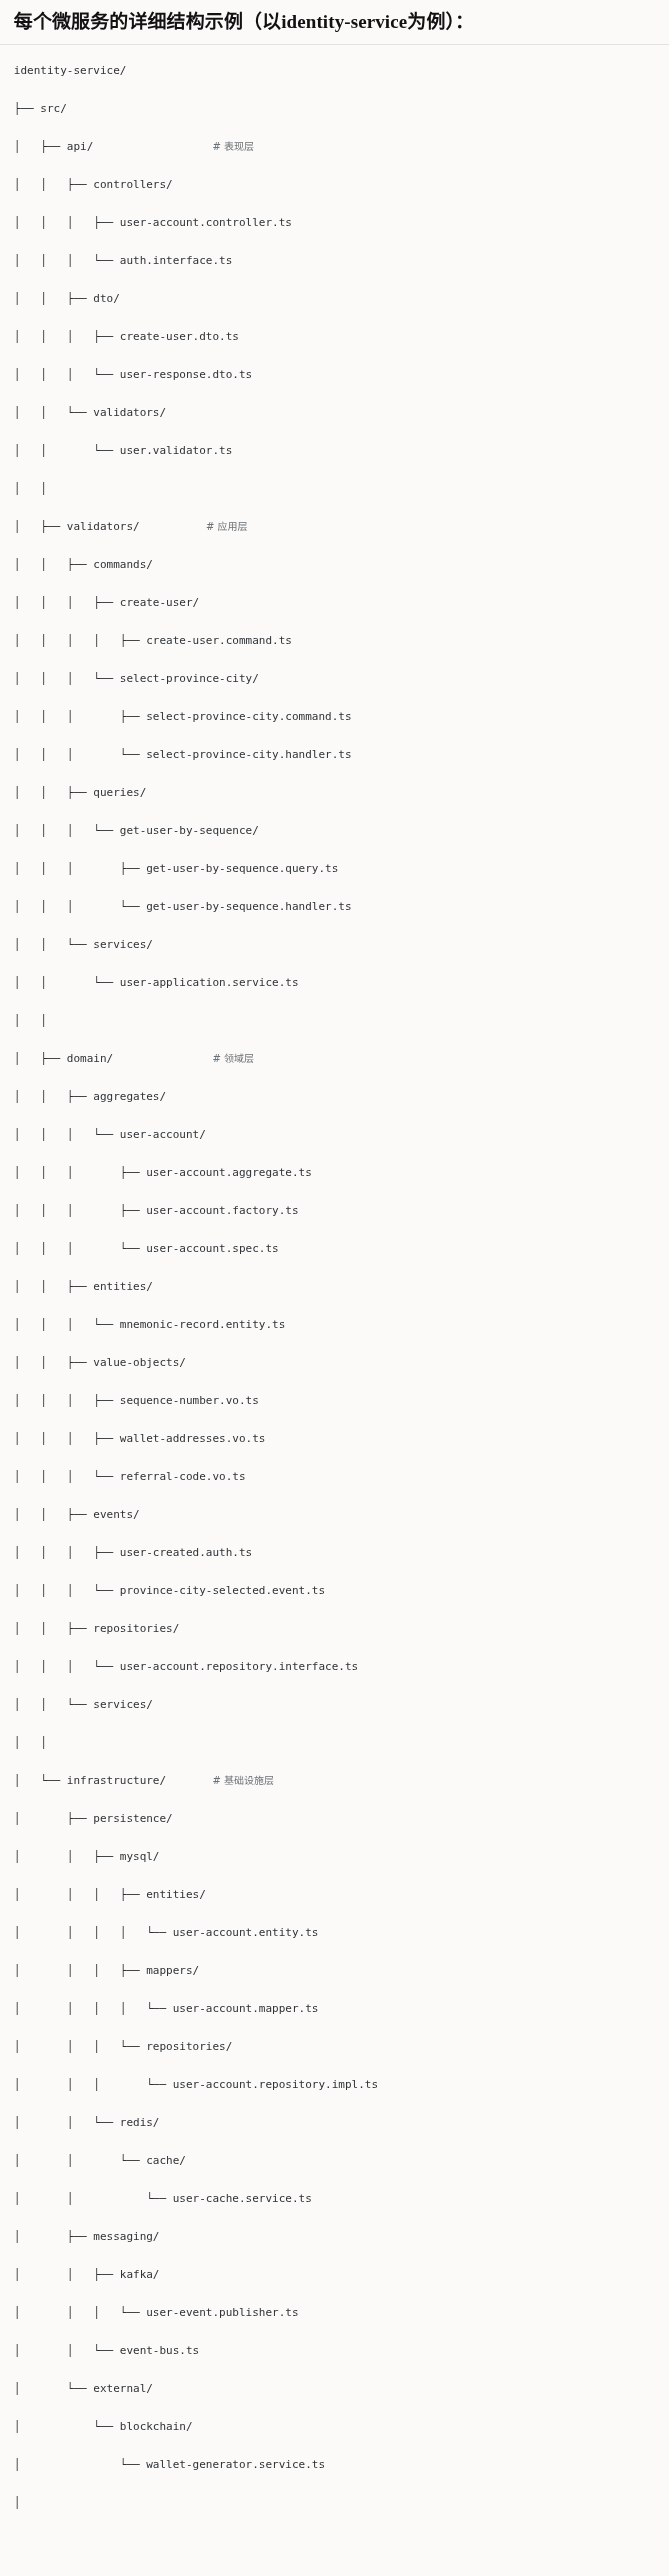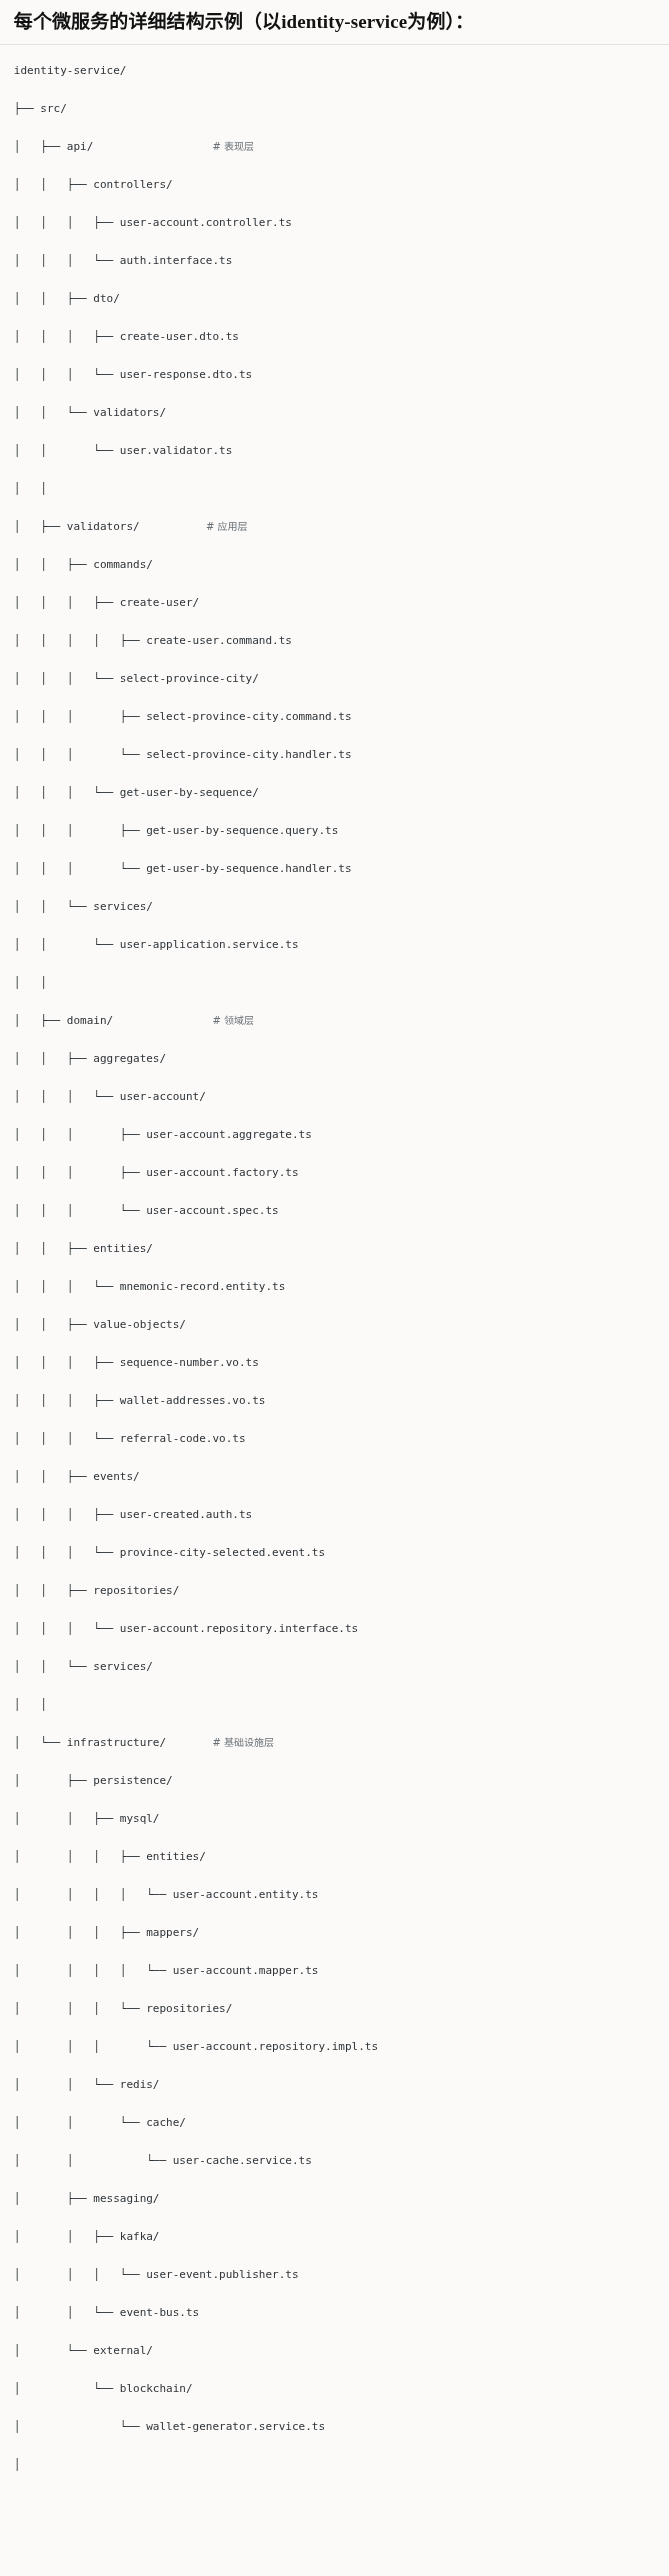--- a/index.html
+++ b/index.html
@@ -84,20 +84,21 @@
 <span class="tree-line"><span>│   │   └── validators/</span></span>
 <span class="tree-line"><span>│   │       └── user.validator.ts</span></span>
 <span class="tree-line"><span>│   │</span></span>
 <span class="tree-line"><span>│   ├── validators/</span><span>          </span><span class="cmt"># 应用层</span></span>
 <span class="tree-line"><span>│   │   ├── commands/</span></span>
 <span class="tree-line"><span>│   │   │   ├── create-user/</span></span>
 <span class="tree-line"><span>│   │   │   │   ├── create-user.command.ts</span></span>
 <span class="tree-line"><span>│   │   │   └── select-province-city/</span></span>
 <span class="tree-line"><span>│   │   │       ├── select-province-city.command.ts</span></span>
 <span class="tree-line"><span>│   │   │       └── select-province-city.handler.ts</span></span>
+<span class="tree-line"><span>│   │   ├── queries/</span></span>
 <span class="tree-line"><span>│   │   │   └── get-user-by-sequence/</span></span>
 <span class="tree-line"><span>│   │   │       ├── get-user-by-sequence.query.ts</span></span>
 <span class="tree-line"><span>│   │   │       └── get-user-by-sequence.handler.ts</span></span>
 <span class="tree-line"><span>│   │   └── services/</span></span>
 <span class="tree-line"><span>│   │       └── user-application.service.ts</span></span>
 <span class="tree-line"><span>│   │</span></span>
 <span class="tree-line"><span>│   ├── domain/</span><span>               </span><span class="cmt"># 领域层</span></span>
 <span class="tree-line"><span>│   │   ├── aggregates/</span></span>
 <span class="tree-line"><span>│   │   │   └── user-account/</span></span>
 <span class="tree-line"><span>│   │   │       ├── user-account.aggregate.ts</span></span>

